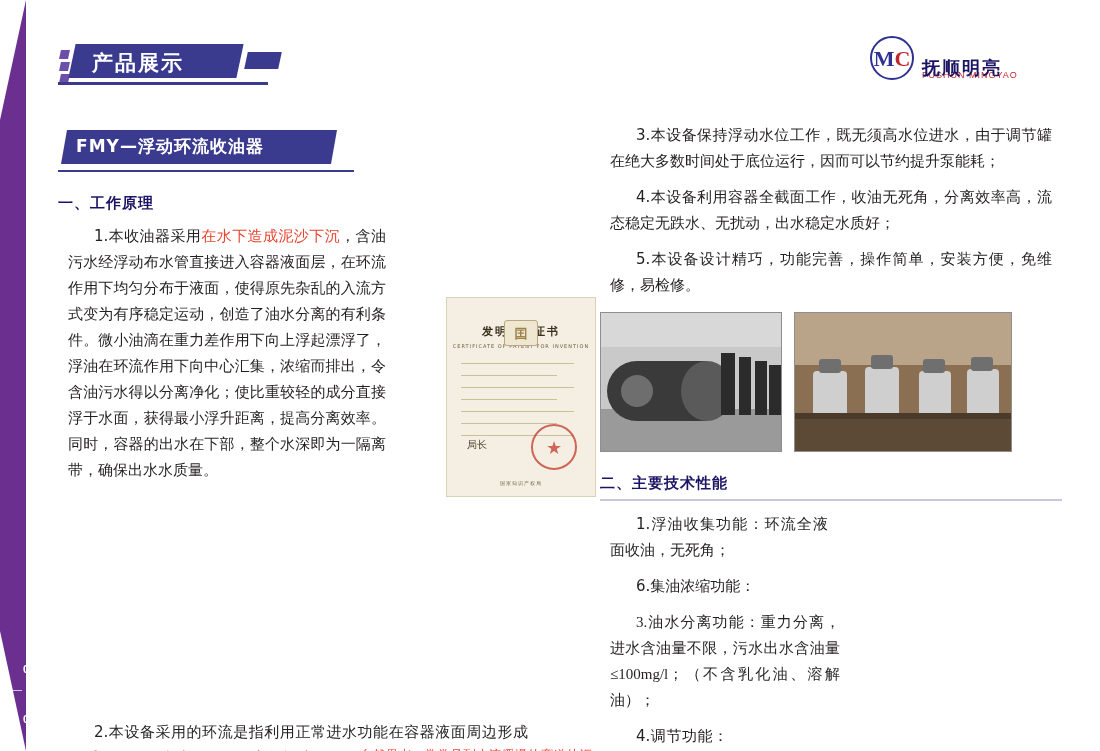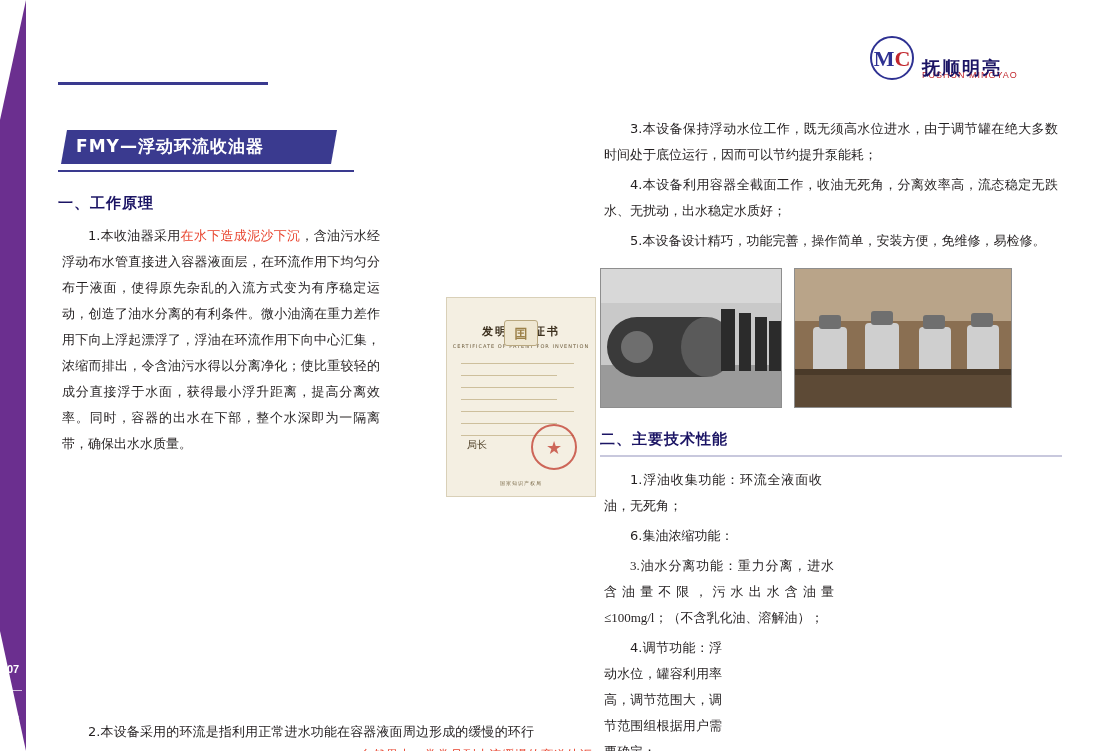--- a/index.html
+++ b/index.html
@@ -19,21 +19,21 @@
   }
   .edge-strip .cut-top {
     position:absolute; left:0; top:0; width:0; height:0;
     border-left:26px solid #ffffff; border-bottom:120px solid transparent;
   }
   .edge-strip .cut-bot {
     position:absolute; left:0; bottom:0; width:0; height:0;
     border-left:26px solid #ffffff; border-top:120px solid transparent;
   }
   .page-num {
-    position:absolute; left:0; width:26px; text-align:center;
+    position:absolute; left:16px; width:26px; text-align:center;
     color:#ffffff; font-size:11px; font-weight:bold;
     font-family:"Liberation Sans", sans-serif;
   }
   .page-num.a { top:663px; }
   .page-num.b { top:713px; }
   .pnum-sep {
     position:absolute; left:4px; top:690px; width:18px; height:1px; background:#ffffff; opacity:.7;
   }
 
   
@@ -98,21 +98,21 @@
     width:296px; height:2px; background:#3a3a8f; margin-top:6px;
   }
 
   .sec-head {
     color:#1b1464; font-size:15px; font-weight:bold; letter-spacing:1px;
   }
   .sec-head-r { color:#1b1464; font-size:15px; font-weight:bold; letter-spacing:1px; }
   .sec-rule { height:2px; background:#c8c8dd; margin-top:6px; }
 
   p.body {
-    font-size:13px; line-height:26px; text-align:justify; margin:4px;
+    font-size:15px; line-height:26px; text-align:justify; margin:10px;
     text-indent:26px;
   }
   .hl { color:#e8422c; }
 
   
   .cert {
     position:absolute; left:388px; top:74px; width:150px; height:200px;
     background:#f4efe2; border:1px solid #d9d0b8;
     overflow:hidden;
   }
@@ -168,20 +168,30 @@
 <div class="page">
 
   <div class="edge-strip">
     <div class="cut-top"></div>
     <div class="cut-bot"></div>
   </div>
   <div class="page-num a">07</div>
   <div class="pnum-sep"></div>
   <div class="page-num b">03</div>
 
+  <div class="hdr-banner">
+    <div class="hdr-dots">
+      <span></span>
+        <span></span>
+        <span></span>
+    </div>
+    <div class="hdr-parallelogram"></div>
+    <div class="hdr-tail"></div>
+    <div class="hdr-title">产品展示</div>
+  </div>
   <div class="hdr-underline"></div>
 
   <div class="logo">
     <div class="logo-mark">
       <span>M</span><span class="c2">C</span>
     </div>
     <div class="logo-en">FUSHUN MINGYAO</div>
     <div class="logo-cn">抚顺明亮</div>
   </div>
 

